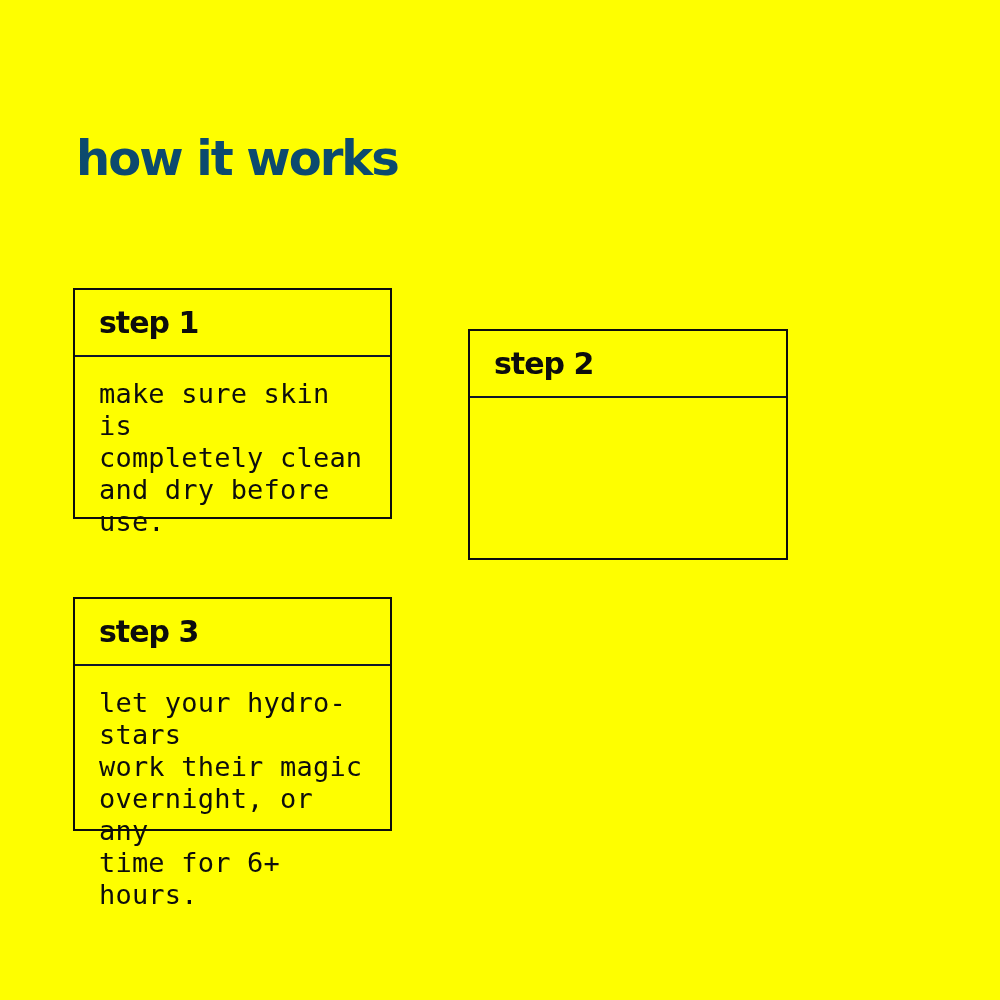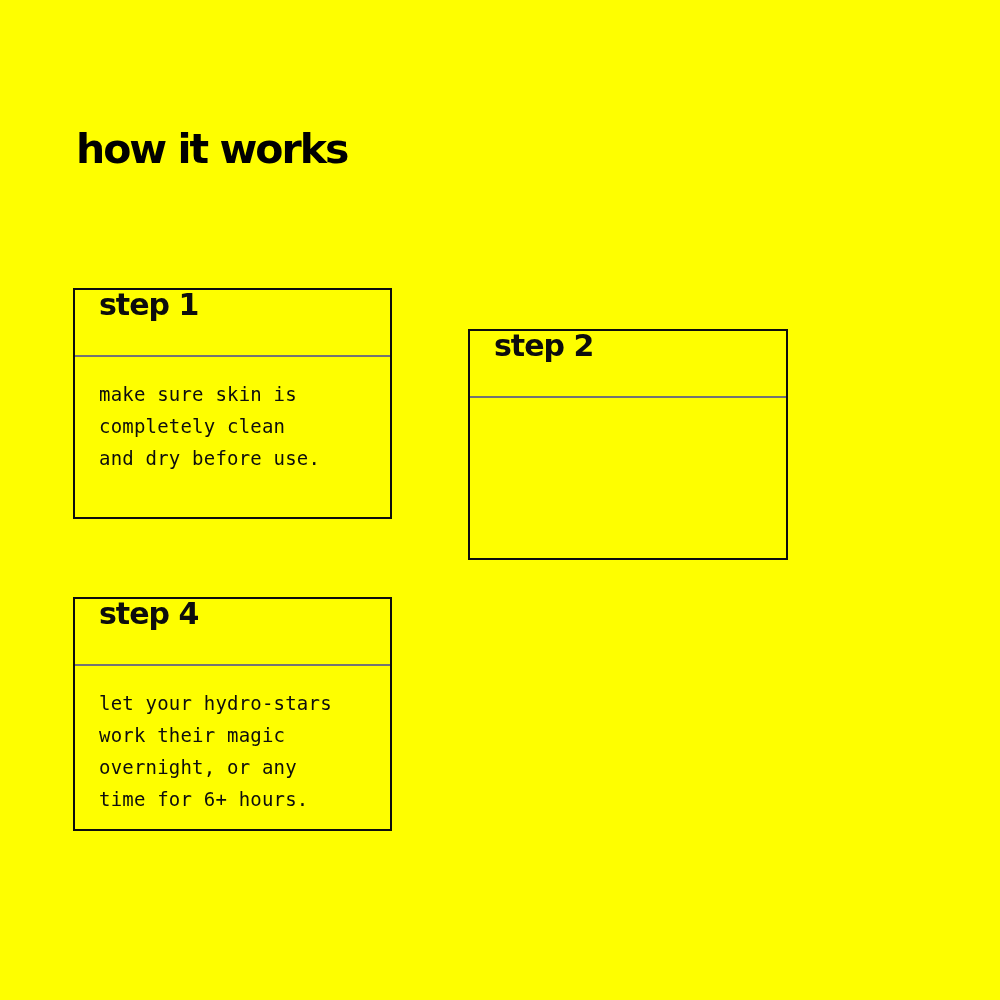--- a/index.html
+++ b/index.html
@@ -16,54 +16,54 @@
     overflow: hidden;
   }
   .page {
     position: absolute;
     inset: 0;
   }
   .page-title {
     position: absolute;
     left: 76px;
     top: 102px;
-    font-size: 41px;
+    font-size: 48px;
     font-weight: 700;
     letter-spacing: -2px;
     line-height: 1;
-    color: #000000;
+    color: #0c4a6e;
   }
   .step-card {
     position: absolute;
     border: 2px solid #0D0D0D;
     background: transparent;
     box-sizing: border-box;
   }
   .step-card.pos-1 { left: 73px;  top: 288px; width: 319px; height: 231px; }
   .step-card.pos-2 { left: 468px; top: 288px; width: 320px; height: 231px; margin-top: 41px; }
   .step-card.pos-3 { left: 73px;  top: 597px; width: 319px; height: 234px; }
   .step-card.pos-4 { left: 468px; top: 597px; width: 320px; height: 234px; }
   .step-card-header {
     display: flex;
-    align-items: flex-start;
+    align-items: center;
     height: 65px;
     padding-left: 24px;
-    border-bottom: 2px solid #737373;
+    border-bottom: 2px solid #0f172a;
     box-sizing: content-box;
   }
   .step-label {
     font-size: 30px;
     font-weight: 700;
     letter-spacing: -1px;
     line-height: 1;
   }
   .step-body {
     padding: 21px 18px 0 24px;
     font-family: "DejaVu Sans Mono", "Liberation Mono", monospace;
-    font-size: 19px;
+    font-size: 27px;
     line-height: 32px;
     letter-spacing: 0.2px;
     white-space: pre-line;
   }
 </style>
 </head>
 <body style="background: rgb(254, 254, 0); color: rgb(13, 13, 13);">
 
 <div class="page">
 
@@ -79,21 +79,21 @@
   </div>
 
   <div class="step-card pos-2">
     <div class="step-card-header">
       <span class="step-label">step 2</span>
     </div>
   </div>
 
   <div class="step-card pos-3">
     <div class="step-card-header">
-      <span class="step-label">step 4</span>
+      <span class="step-label">step 3</span>
     </div>
     <div class="step-body">let your hydro-stars
 work their magic
 overnight, or any
 time for 6+ hours.</div>
   </div>
 
 
 </div>
 

